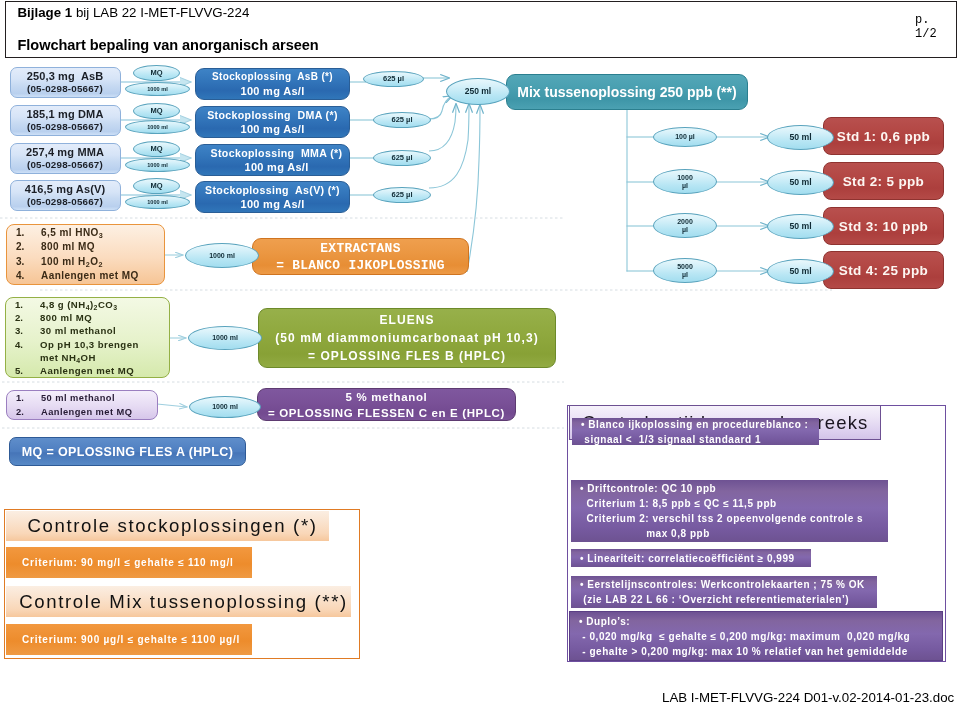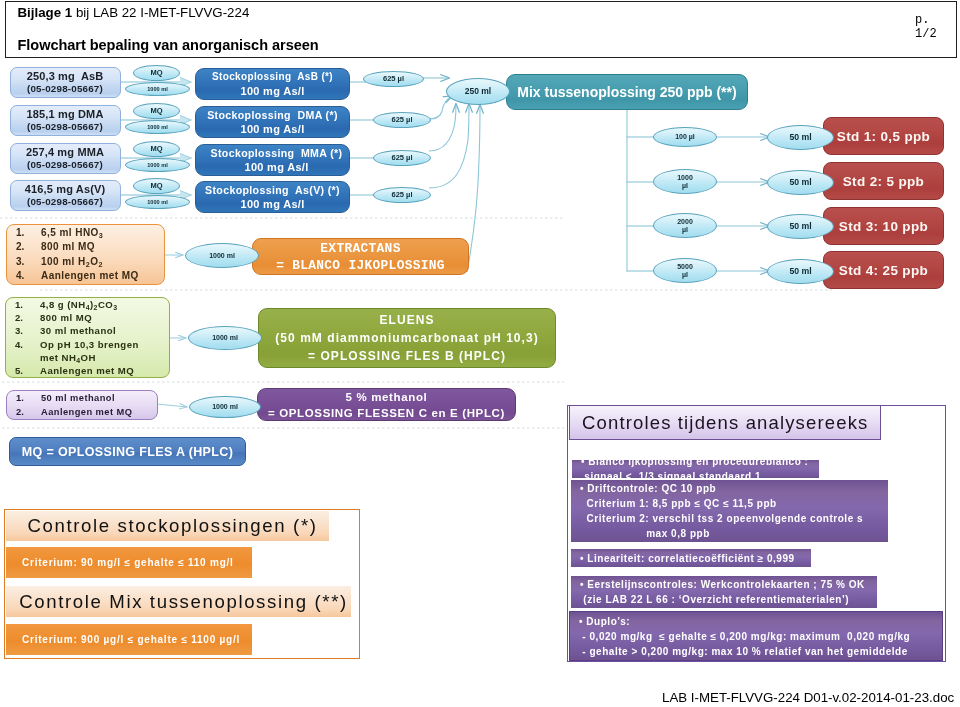--- a/index.html
+++ b/index.html
@@ -246,21 +246,21 @@
       <div class="rbox tb" style="left: 506px; top: 74px; width: 242px; height: 36px;">
         <span>Mix tussenoplossing 250 ppb (**)</span>
       </div>
       <div class="el" style="left: 653px; top: 127px; width: 64px; height: 20px; font-size: 7px; line-height: 8px;">
         <span>100 µl</span>
       </div>
       <div class="el" style="left: 767px; top: 125px; width: 67px; height: 25px; font-size: 8.7px; line-height: 9.7px;">
         <span>50 ml</span>
       </div>
       <div class="rbox rd" style="left: 823px; top: 117px; width: 121px; height: 38px;">
-        <span>Std 1: 0,5 ppb</span>
+        <span>Std 1: 0,6 ppb</span>
       </div>
       <div class="el" style="left: 653px; top: 169px; width: 64px; height: 25px; font-size: 7px; line-height: 8px;">
         <span style="display: block;">1000<br>µl</span>
       </div>
       <div class="el" style="left: 767px; top: 170px; width: 67px; height: 25px; font-size: 8.7px; line-height: 9.7px;">
         <span>50 ml</span>
       </div>
       <div class="rbox rd" style="left: 823px; top: 162px; width: 121px; height: 38px;">
         <span>Std 2: 5 ppb</span>
       </div>
@@ -377,21 +377,21 @@
       </div>
       <div class="rbox ctl-title" style="left: 6px; top: 586px; width: 345px; height: 31px;">
         <span>Controle Mix tussenoplossing (**)</span>
       </div>
       <div class="rbox ctl-crit" style="left: 6px; top: 624px; width: 246px; height: 31px;">
         <span>Criterium: 900 µg/l ≤ gehalte ≤ 1100 µg/l</span>
       </div>
       <div class="rbox cs-title" style="left: 569px; top: 405px; width: 312px; height: 35px;">
         <span>Controles tijdens analysereeks</span>
       </div>
-      <div class="rbox cs-item" style="left: 572px; top: 460px; width: 247px; height: 18px; justify-content: center;"><div style="display: flex; flex-direction: column; align-items: flex-start; width: 100%;"><div>• Blanco ijkoplossing en procedureblanco :</div><div> signaal &lt;  1/3 signaal standaard 1</div></div></div>
+      <div class="rbox cs-item" style="left: 572px; top: 418px; width: 247px; height: 27px; justify-content: center;"><div style="display: flex; flex-direction: column; align-items: flex-start; width: 100%;"><div>• Blanco ijkoplossing en procedureblanco :</div><div> signaal &lt;  1/3 signaal standaard 1</div></div></div>
       <div class="rbox cs-item" style="left: 571px; top: 480px; width: 317px; height: 62px;"><div style="display: flex; flex-direction: column; align-items: flex-start; width: 100%;"><div>• Driftcontrole: QC 10 ppb</div><div>  Criterium 1: 8,5 ppb ≤ QC ≤ 11,5 ppb</div><div>  Criterium 2: verschil tss 2 opeenvolgende controle s</div><div>                    max 0,8 ppb</div></div></div>
       <div class="rbox cs-item" style="left: 571px; top: 549px; width: 240px; height: 18px;"><div style="display: flex; flex-direction: column; align-items: flex-start; width: 100%;"><div>• Lineariteit: correlatiecoëfficiënt ≥ 0,999</div></div></div>
       <div class="rbox cs-item" style="left: 571px; top: 576px; width: 306px; height: 32px;"><div style="display: flex; flex-direction: column; align-items: flex-start; width: 100%;"><div>• Eerstelijnscontroles: Werkcontrolekaarten ; 75 % OK</div><div> (zie LAB 22 L 66 : ‘Overzicht referentiematerialen’)</div></div></div>
       <div class="rbox cs-item cs-item-last" style="left: 569px; top: 611px; width: 374px; height: 50px;"><div style="display: flex; flex-direction: column; align-items: flex-start; width: 100%;"><div>• Duplo’s:</div><div> - 0,020 mg/kg  ≤ gehalte ≤ 0,200 mg/kg: maximum  0,020 mg/kg</div><div> - gehalte &gt; 0,200 mg/kg: max 10 % relatief van het gemiddelde</div></div></div>
     </div>
 
   <div class="abs" id="ftr">LAB I-MET-FLVVG-224 D01-v.02-2014-01-23.doc</div>
 
 </div>
 

